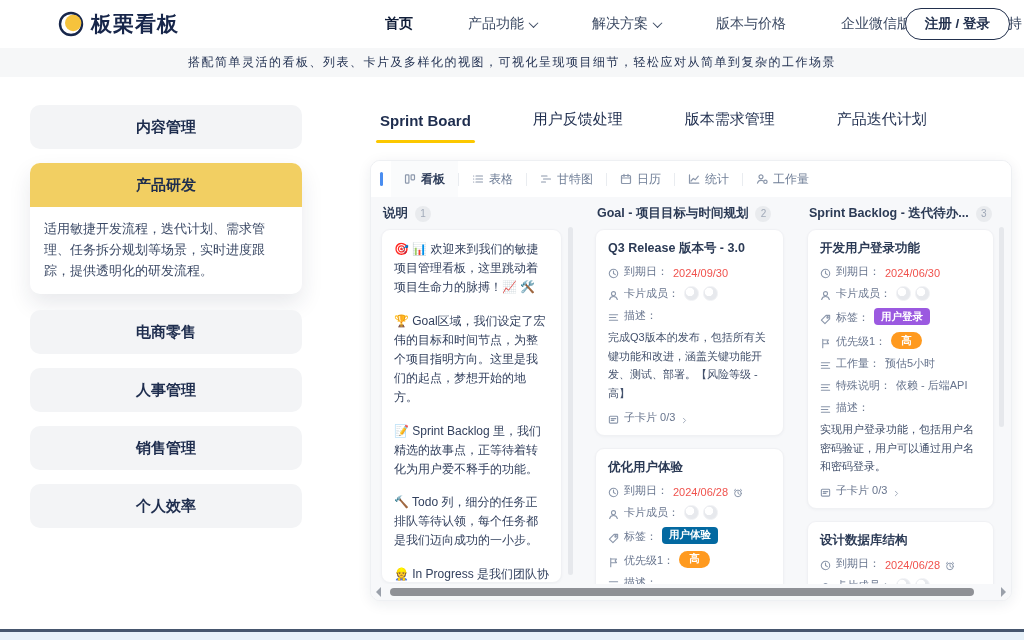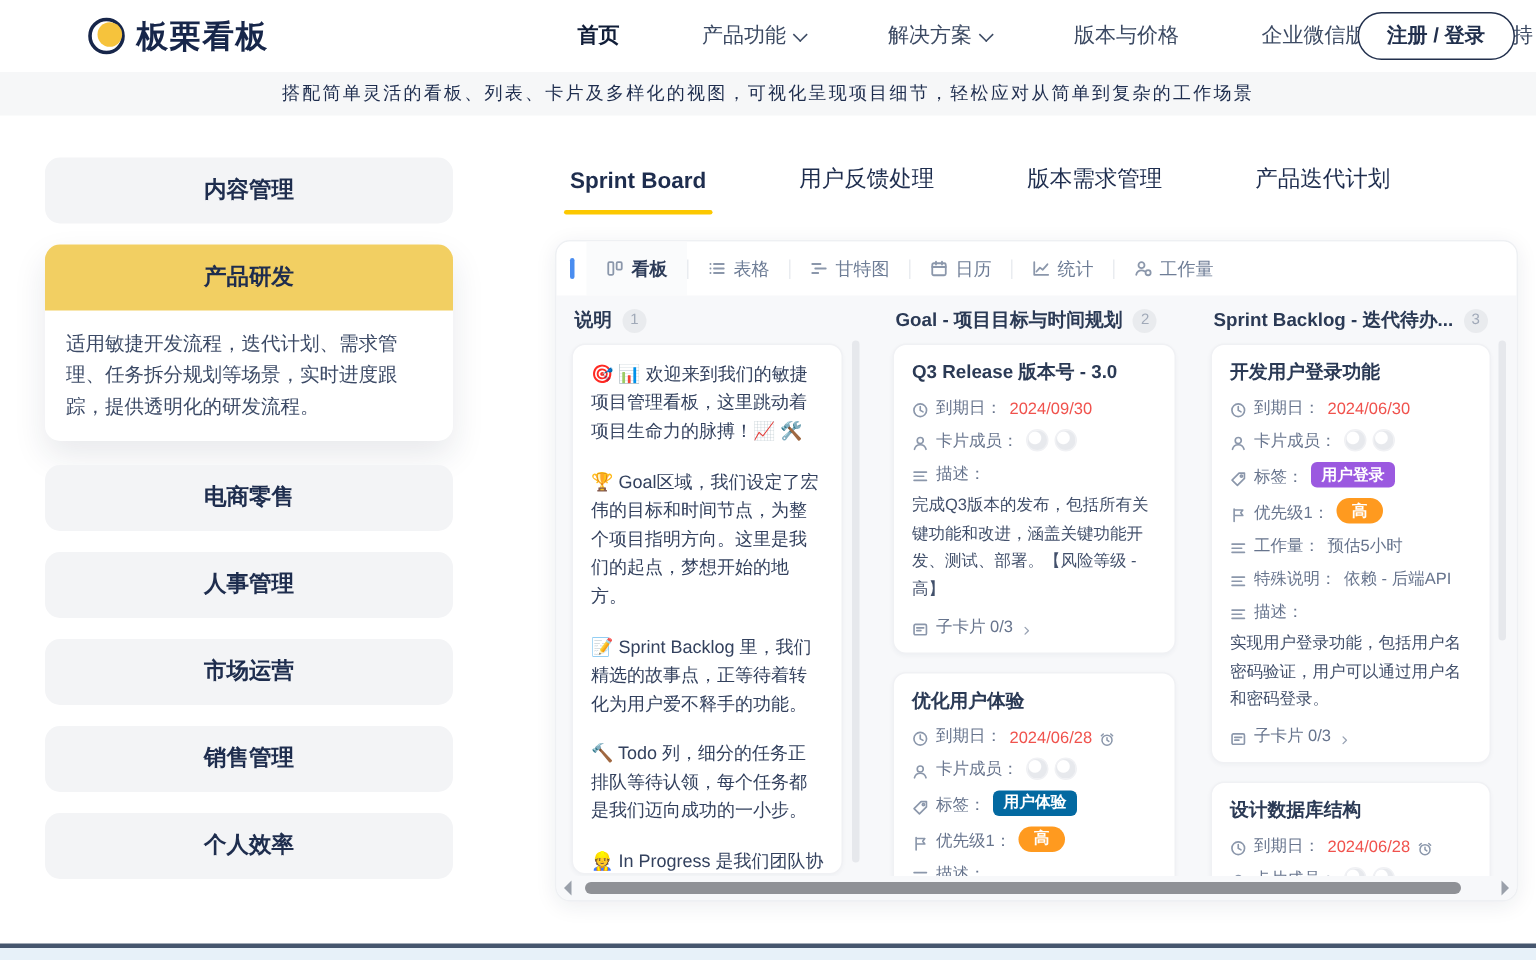--- a/index.html
+++ b/index.html
@@ -129,21 +129,20 @@
   <div class="hero">搭配简单灵活的看板、列表、卡片及多样化的视图，可视化呈现项目细节，轻松应对从简单到复杂的工作场景</div>
 
   <aside class="sidebar" id="sidebar">
       <div class="side-item">内容管理</div>
       <div class="side-active-wrap">
         <div class="side-item active">产品研发</div>
         <div class="side-desc">适用敏捷开发流程，迭代计划、需求管理、任务拆分规划等场景，实时进度跟踪，提供透明化的研发流程。</div>
       </div>
       <div class="side-item">电商零售</div>
       <div class="side-item">人事管理</div>
-      <div class="side-item">市场运营</div>
       <div class="side-item">销售管理</div>
       <div class="side-item">个人效率</div>
     </aside>
 
   <div class="tabs" id="scenario-tabs">
       <div class="tab active">Sprint Board</div>
       <div class="tab">用户反馈处理</div>
       <div class="tab">版本需求管理</div>
       <div class="tab">产品迭代计划</div>
     </div>

